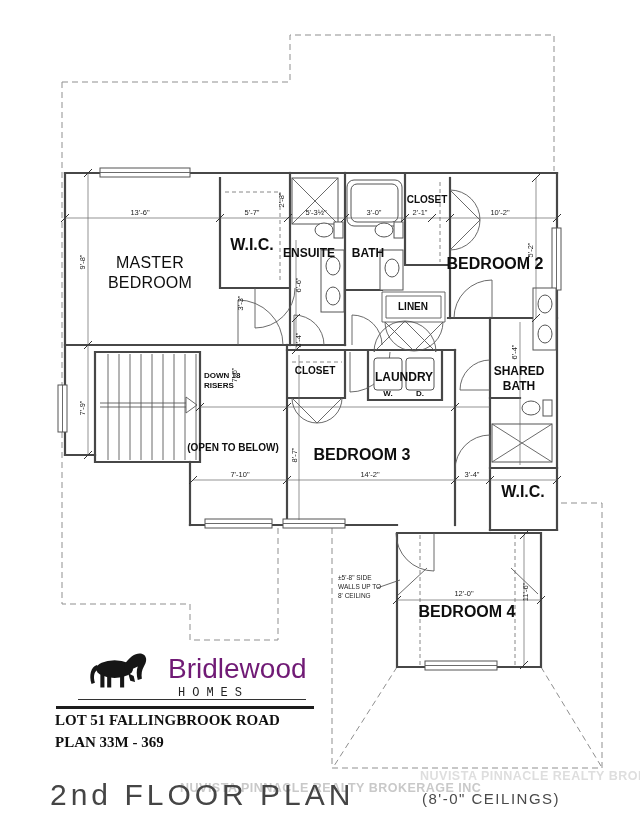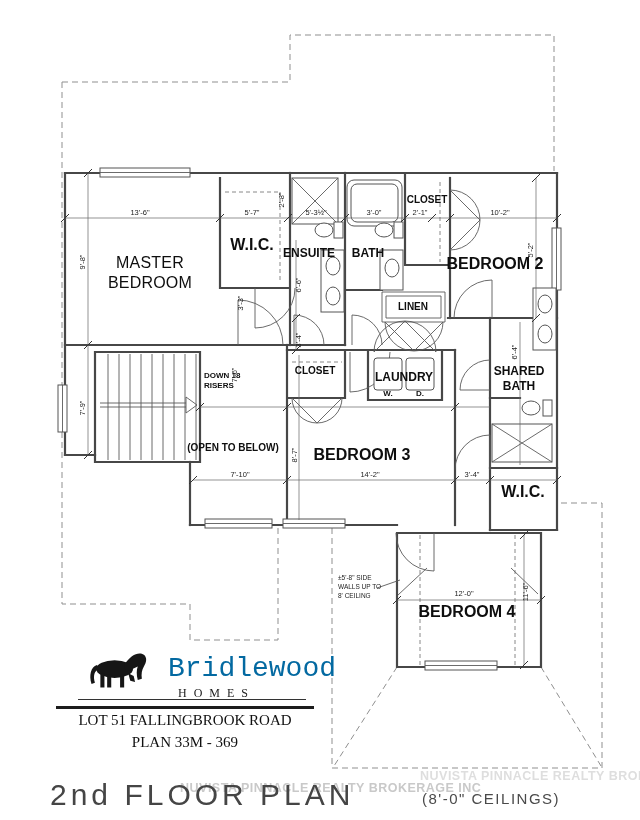--- a/index.html
+++ b/index.html
@@ -19,25 +19,25 @@
   .room-lg{font-size:16px;letter-spacing:0.2px;}
   .room-bold{font-size:16px;font-weight:bold;}
   .room-md{font-size:12px;font-weight:bold;}
   .room-sm{font-size:10px;font-weight:bold;}
   .room-xs{font-size:8px;font-weight:bold;}
   .dimt{font-size:7.5px;fill:#222;}
   .note{font-size:6.5px;fill:#222;}
   .anchor-mid{text-anchor:middle;}
   
   .brand-name{position:absolute;left:168px;top:653px;width:150px;
-      font-family:Liberation Mono, monospace;font-size:28px;color:#0369a1;}
-  .brand-sub{position:absolute;left:178px;top:686px;font-family:Liberation Serif, serif;
+      font-family:Liberation Sans, sans-serif;font-size:28px;color:#701a75;}
+  .brand-sub{position:absolute;left:178px;top:686px;font-family:Liberation Mono, monospace;
       font-size:12px;letter-spacing:7px;color:#222;}
-  .addr{position:absolute;left:55px;width:260px;text-align:center;
-      font-family:"Liberation Serif",serif;font-weight:normal;font-size:15px;color:#101010;}
+  .addr{position:absolute;left:55px;width:260px;
+      font-family:"Liberation Serif",serif;font-weight:bold;font-size:15px;color:#101010;}
   .addr1{top:712px;} .addr2{top:734px;} .addr3{top:756px;}
   .rule-thin{position:absolute;left:78px;top:699px;width:228px;height:1px;background:#333;}
   .rule-thick{position:absolute;left:56px;top:706px;width:258px;height:3px;background:#1c1c1c;}
   .sheet-title{position:absolute;left:50px;top:778px;font-size:30px;color:#454545;
       letter-spacing:4px;font-family:"Liberation Sans",sans-serif;text-align:center;}
   .ceil-note{position:absolute;left:422px;top:790px;font-size:15px;color:#4a4a4a;
       letter-spacing:1.5px;font-family:"Liberation Sans",sans-serif;}
   .wm{position:absolute;left:180px;top:781px;font-size:12.5px;font-weight:bold;
       color:#c9c9c9;letter-spacing:0.5px;white-space:nowrap;}
   .wm2{position:absolute;left:420px;top:769px;font-size:12.5px;font-weight:bold;

